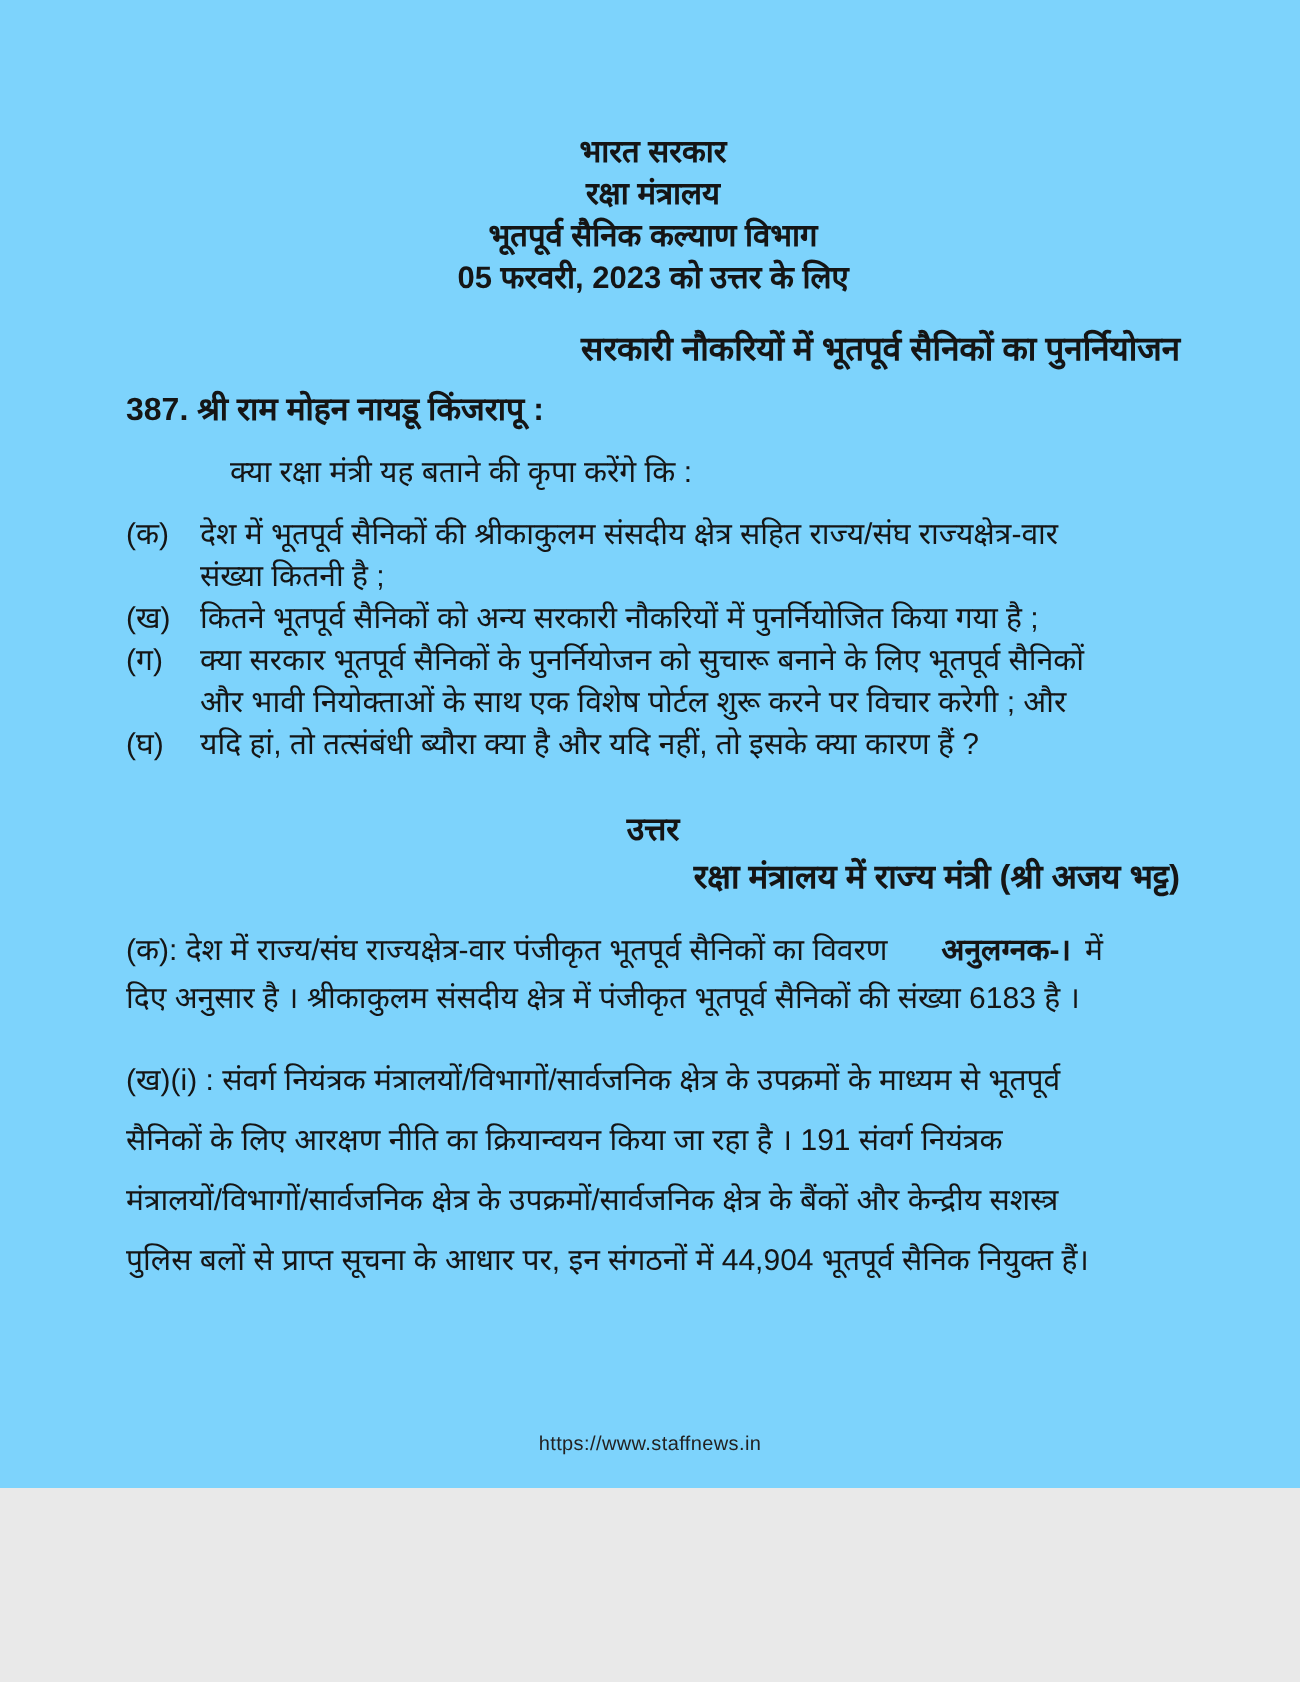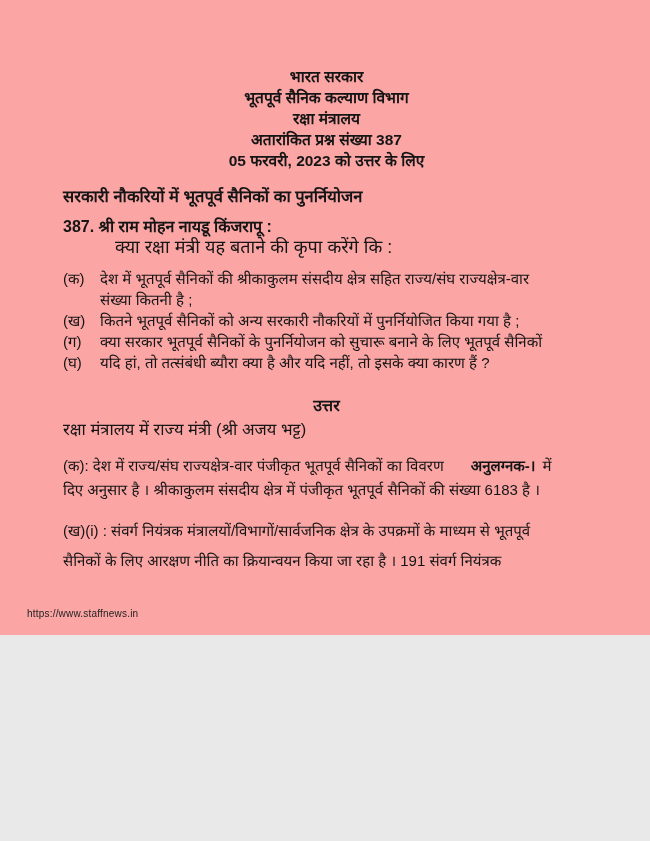--- a/index.html
+++ b/index.html
@@ -1,68 +1,67 @@
 <!DOCTYPE html>
 <html><head>
 <meta charset="utf-8">
 <style>
   html, body { margin: 0; padding: 0; background: #e9e9e9; }
   .page {
     position: relative;
     width: 650px;
-    height: 635px;
+    height: 744px;
     margin: 0 auto;
-    background: #fca5a5;
+    background: #7dd3fc;
     color: #151515;
     font-family: "Liberation Sans", "DejaVu Sans", sans-serif;
     overflow: hidden;
   }
   .content { padding: 66px 60px 0 63px; }
 
   .doc-header { text-align: center; font-weight: bold; font-size: 15.5px; line-height: 21px; }
 
-  .q-title  { text-align: left; font-weight: bold; font-size: 16.5px; line-height: 22px; margin-top: 14px; }
+  .q-title  { text-align: right; font-weight: bold; font-size: 16.5px; line-height: 22px; margin-top: 14px; }
   .q-member { font-weight: bold; font-size: 16px; line-height: 21px; margin-top: 9px; }
-  .q-intro  { font-size: 18px; line-height: 21px; margin-top: 0; padding-left: 52px; }
+  .q-intro  { font-size: 15px; line-height: 21px; margin-top: 10px; padding-left: 52px; }
 
   .q-items { margin-top: 10px; font-size: 15px; line-height: 21px; }
   .q-item  { display: flex; }
   .q-item .lbl { flex: none; width: 37px; }
   .q-item .txt { flex: 1; }
 
   .ans-heading  { text-align: center; font-weight: bold; font-size: 16px; line-height: 21px; margin-top: 22px; }
-  .ans-minister { text-align: left; font-weight: normal; font-size: 16.5px; line-height: 22px; margin-top: 2px; }
+  .ans-minister { text-align: right; font-weight: bold; font-size: 16.5px; line-height: 22px; margin-top: 2px; }
 
   .para { font-size: 15px; }
   .para-a { margin-top: 14px; line-height: 23.5px; }
   .annex-bold { font-weight: bold; margin-left: 27px; margin-right: 7px; }
   .para-b { margin-top: 15px; line-height: 30px; }
   .para-c { margin-top: 10px; line-height: 25px; }
 
   .doc-footer {
     position: absolute;
     left: 0; right: 0; bottom: 16px;
+    text-align: center;
     font-size: 10px;
     letter-spacing: 0.2px;
     color: #222;
     font-family: "Liberation Sans", "DejaVu Sans", sans-serif;
-    padding-left: 27px;
   }
 </style>
 </head>
 <body>
 
 <div class="page">
   <div class="content">
 
     <div class="doc-header">
       <div>भारत सरकार</div>
+      <div>रक्षा मंत्रालय</div>
       <div>भूतपूर्व सैनिक कल्याण विभाग</div>
-      <div>रक्षा मंत्रालय</div>
-      <div>अतारांकित प्रश्न संख्या 387</div>
       <div>05 फरवरी, 2023 को उत्तर के लिए</div>
     </div>
 
     <div class="q-title">सरकारी नौकरियों में भूतपूर्व सैनिकों का पुनर्नियोजन</div>
 
     <div class="q-member">387. श्री राम मोहन नायडू किंजरापू :</div>
 
     <div class="q-intro">क्या रक्षा मंत्री यह बताने की कृपा करेंगे कि :</div>
 
     <div class="q-items">
@@ -79,20 +78,21 @@
         <span class="lbl">(ख)</span>
         <span class="txt">
           <div>कितने भूतपूर्व सैनिकों को अन्य सरकारी नौकरियों में पुनर्नियोजित किया गया है ;</div>
         </span>
       </div>
 
       <div class="q-item">
         <span class="lbl">(ग)</span>
         <span class="txt">
           <div>क्या सरकार भूतपूर्व सैनिकों के पुनर्नियोजन को सुचारू बनाने के लिए भूतपूर्व सैनिकों</div>
+          <div>और भावी नियोक्ताओं के साथ एक विशेष पोर्टल शुरू करने पर विचार करेगी ; और</div>
         </span>
       </div>
 
       <div class="q-item">
         <span class="lbl">(घ)</span>
         <span class="txt">
           <div>यदि हां, तो तत्संबंधी ब्यौरा क्या है और यदि नहीं, तो इसके क्या कारण हैं ?</div>
         </span>
       </div>
 
@@ -105,19 +105,21 @@
     <div class="para para-a">
       <div>
         <span>(क): देश में राज्य/संघ राज्यक्षेत्र-वार पंजीकृत भूतपूर्व सैनिकों का विवरण</span><span class="annex-bold">अनुलग्नक-।</span><span>में</span>
       </div>
       <div>दिए अनुसार है । श्रीकाकुलम संसदीय क्षेत्र में पंजीकृत भूतपूर्व सैनिकों की संख्या 6183 है ।</div>
     </div>
 
     <div class="para para-b">
       <div>(ख)(i) : संवर्ग नियंत्रक मंत्रालयों/विभागों/सार्वजनिक क्षेत्र के उपक्रमों के माध्यम से भूतपूर्व</div>
       <div>सैनिकों के लिए आरक्षण नीति का क्रियान्वयन किया जा रहा है । 191 संवर्ग नियंत्रक</div>
+      <div>मंत्रालयों/विभागों/सार्वजनिक क्षेत्र के उपक्रमों/सार्वजनिक क्षेत्र के बैंकों और केन्द्रीय सशस्त्र</div>
+      <div>पुलिस बलों से प्राप्त सूचना के आधार पर, इन संगठनों में 44,904 भूतपूर्व सैनिक नियुक्त हैं।</div>
     </div>
 
 
   </div>
 
   <div class="doc-footer">https://www.staffnews.in</div>
 </div>
 
 </body></html>

